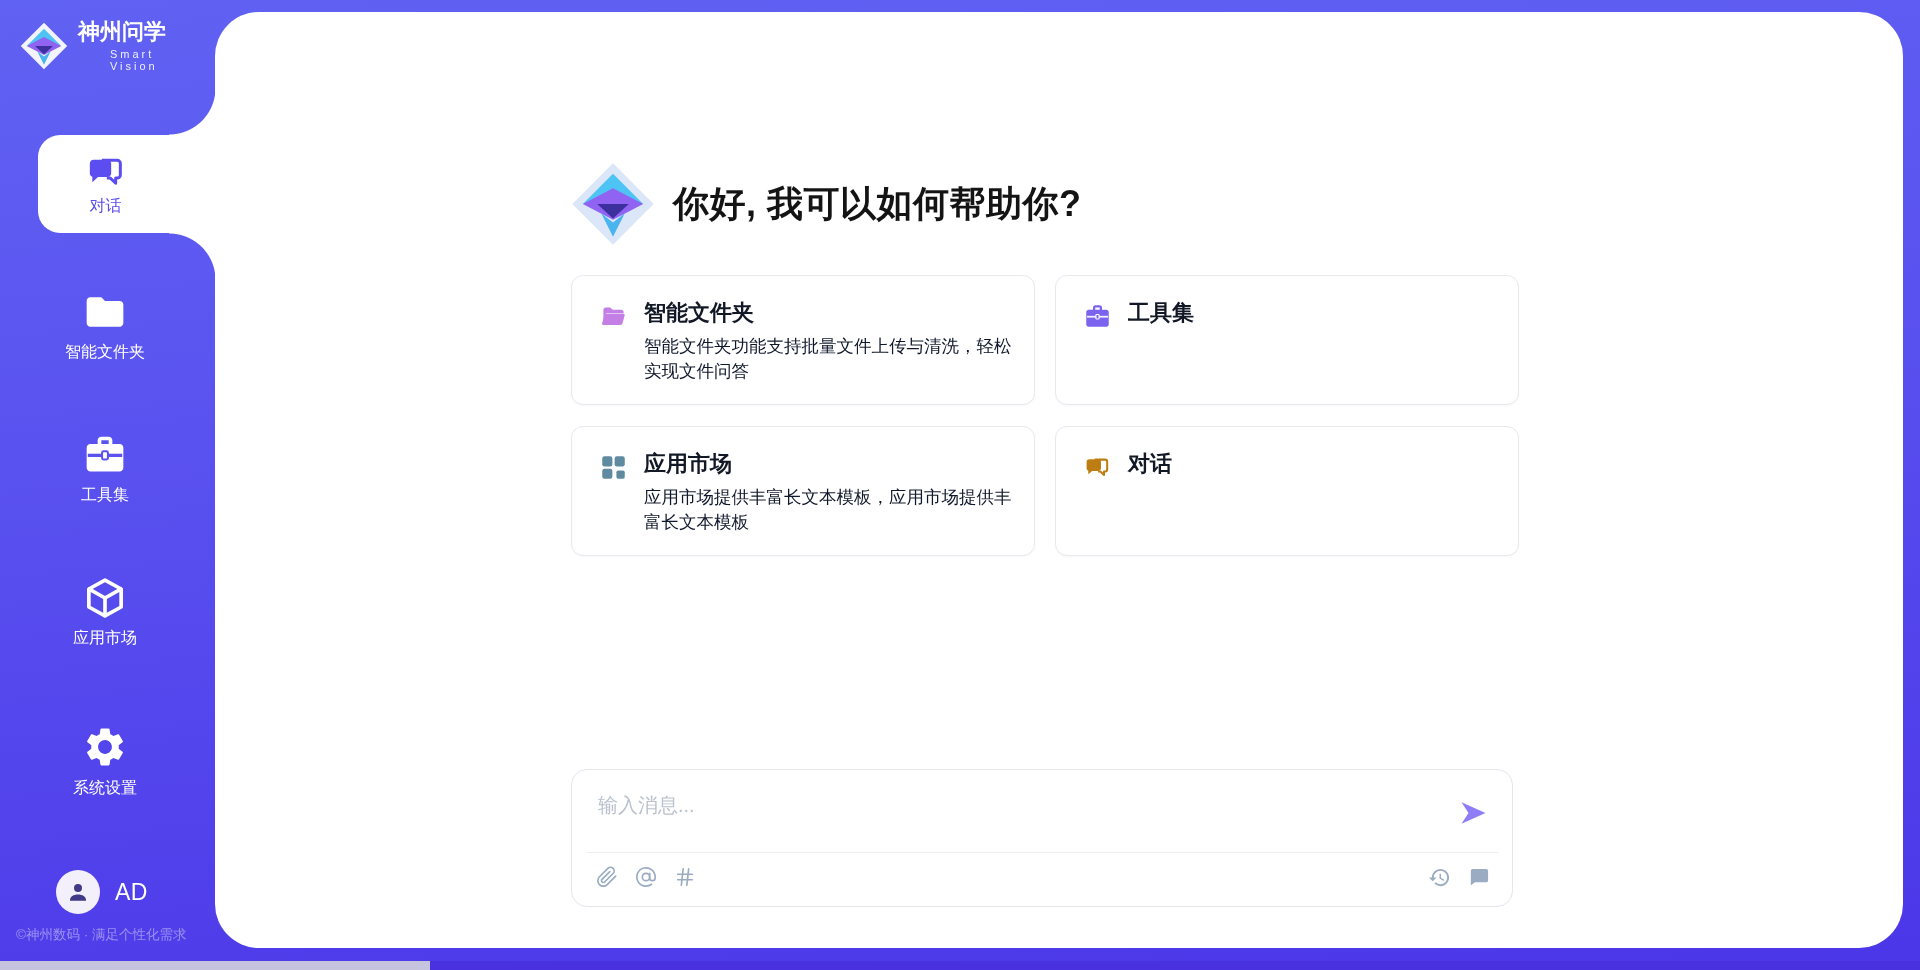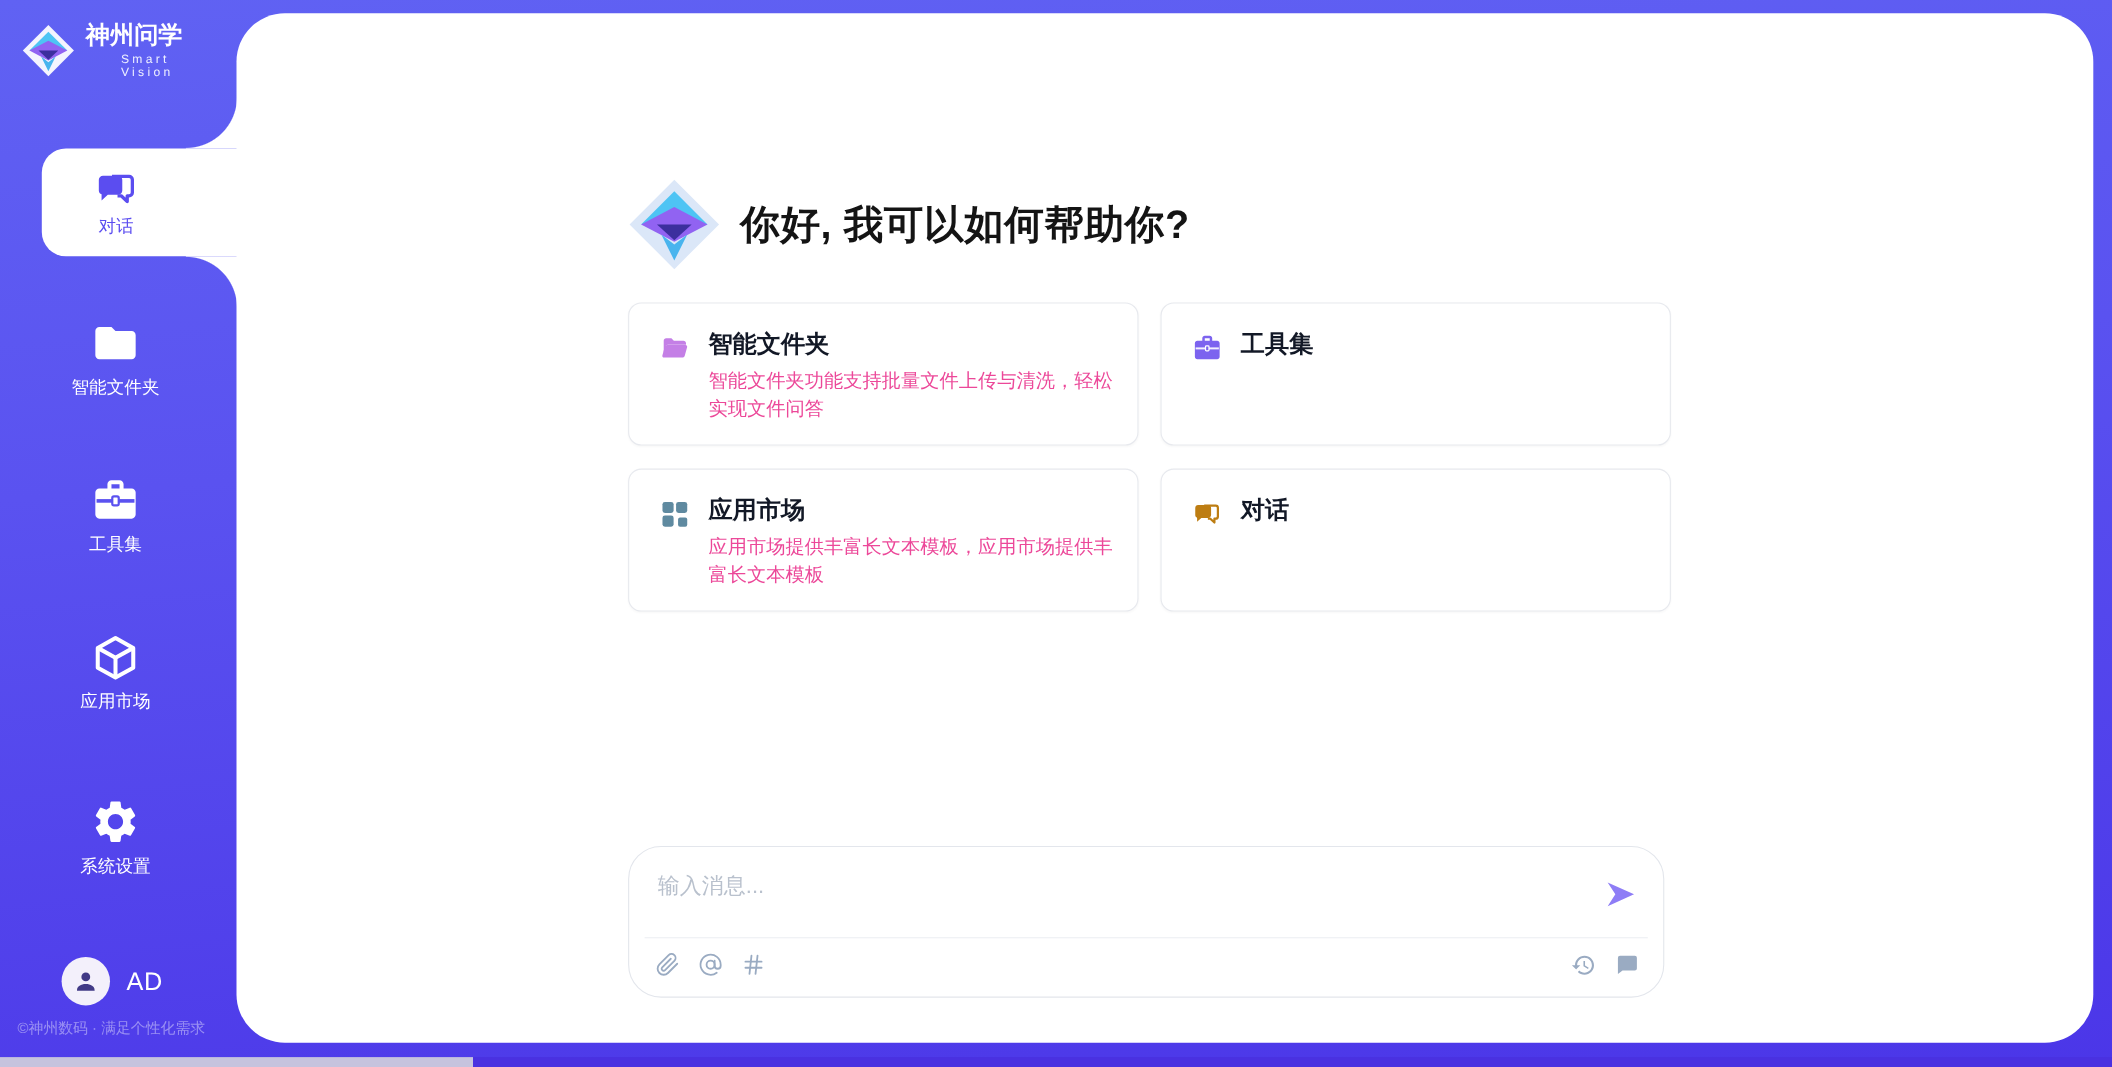--- a/index.html
+++ b/index.html
@@ -49,31 +49,31 @@
   .cards{
     position:absolute;left:356px;top:263px;width:948px;
     display:grid;grid-template-columns:464px 464px;grid-auto-rows:130px;column-gap:20px;row-gap:21px;
   }
   .card{
     position:relative;background:#fff;border:1px solid #e7e9ee;border-radius:12px;
     box-sizing:border-box;cursor:pointer;box-shadow:0 1px 2px rgba(20,20,40,.03);
   }
   .card .c-icon{position:absolute;left:28px;top:27px;}
   .card .c-title{position:absolute;left:72px;top:22px;font-size:22px;font-weight:bold;color:#121826;}
-  .card .c-desc{position:absolute;left:72px;top:58px;width:368px;font-size:17.5px;line-height:1.45;color:#ec4899;}
+  .card .c-desc{position:absolute;left:72px;top:58px;width:368px;font-size:17.5px;line-height:1.45;color:#0f172a;}
   .model-pill{
     position:absolute;left:356px;top:703px;height:44px;
     display:inline-flex;align-items:center;gap:10px;padding:0 16px 0 12px;
     background:#eef0f5;border-radius:22px;cursor:pointer;
   }
   .model-name{font-size:20px;color:#22262e;}
   
   .composer{
     position:absolute;left:356px;top:757px;width:942px;height:138px;
-    border:1.6px solid #e3e6ec;border-radius:30px;box-sizing:border-box;background:#fff;
+    border:1.6px solid #e3e6ec;border-radius:16px;box-sizing:border-box;background:#fff;
   }
   .composer textarea{
     position:absolute;left:24px;top:20px;width:820px;height:52px;
     border:none;outline:none;resize:none;background:transparent;
     font-family:inherit;font-size:20px;color:#30343c;
   }
   .composer textarea::placeholder{color:#b9c1cd;}
   .send-btn{position:absolute;right:24px;top:28px;cursor:pointer;line-height:0;}
   .composer .divider{position:absolute;left:14px;right:14px;top:82px;height:1px;background:#edeff3;}
   .tools-left{position:absolute;left:24px;top:96px;display:flex;align-items:center;gap:17px;}

